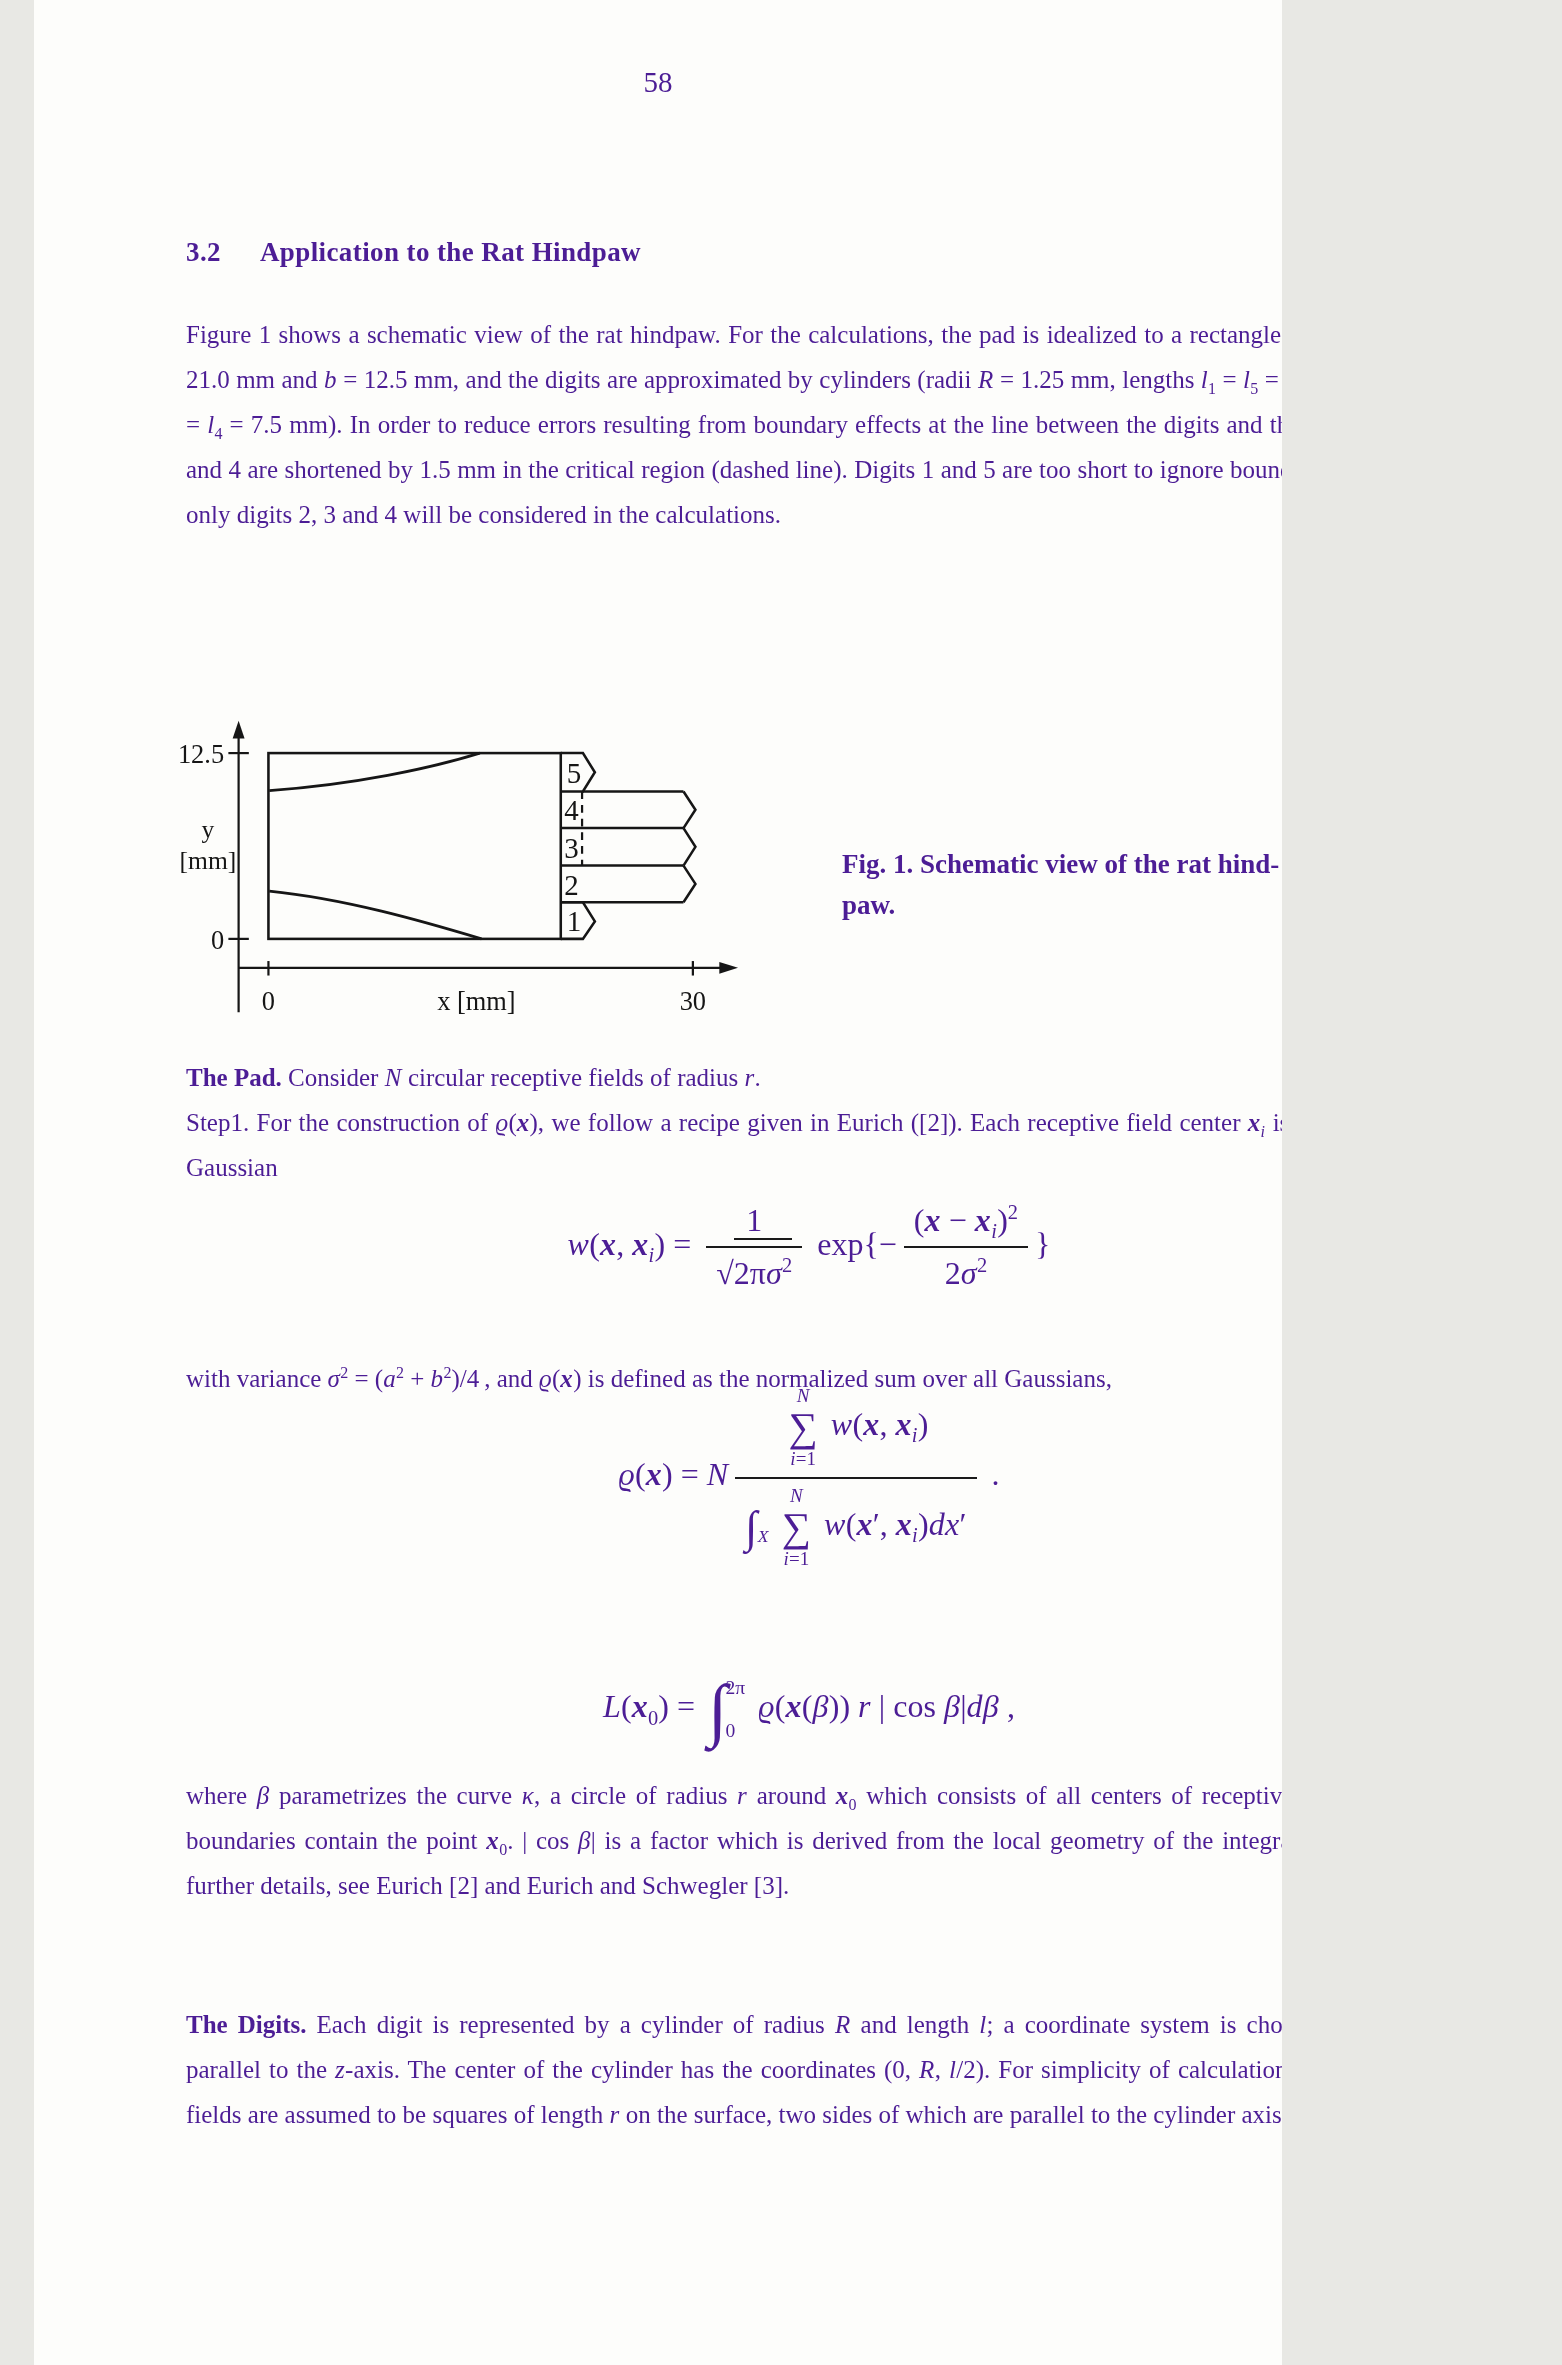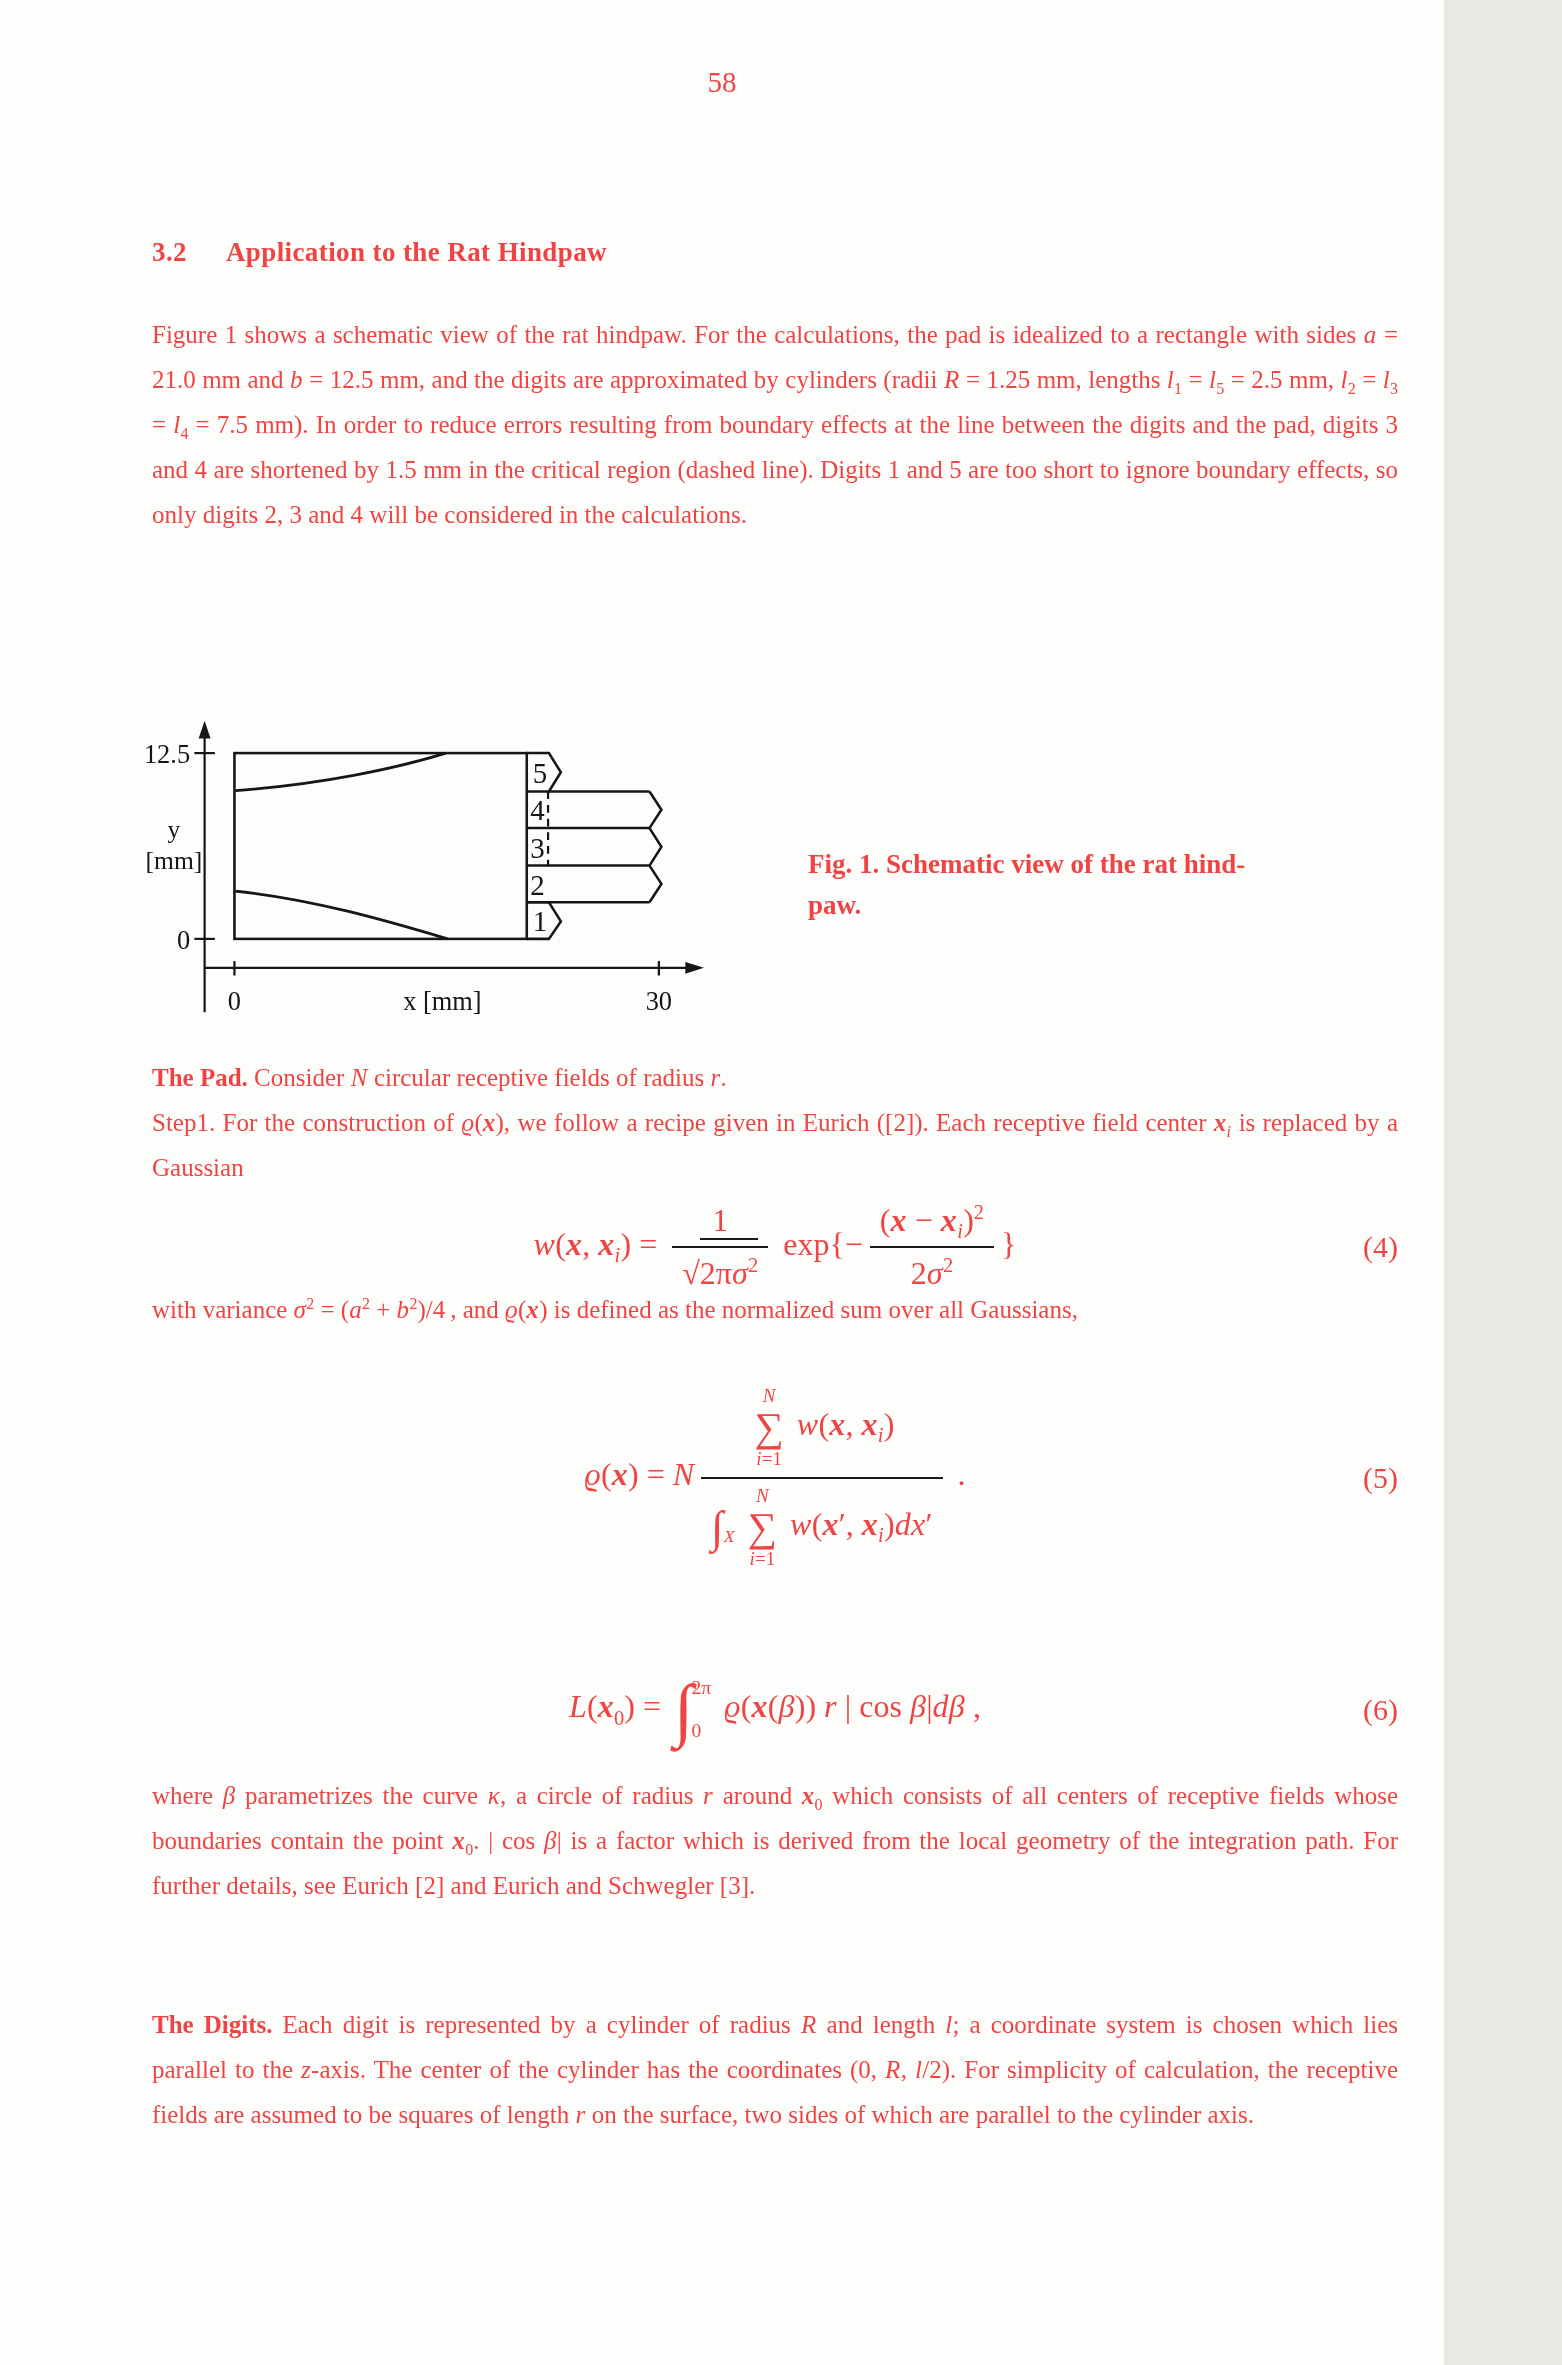--- a/index.html
+++ b/index.html
@@ -1,22 +1,23 @@
 <!DOCTYPE html>
 <html style="font-size:13.6px"><head>
 <meta charset="utf-8">
 <style>
   html,body{margin:0;padding:0;background:#e8e8e4;}
   .page{
     position:relative;
-    width:1444px;height:2366px;
+    width:1248px;height:2366px;
     background:#fdfdfb;
     font-family:"Liberation Serif","DejaVu Serif",serif;
-    color:#ef4444;
+    color:#4c1d95;
     overflow:hidden;
+    margin-left:34px;
   }
   .pageno{
     position:absolute;top:66px;left:0;width:100%;
     text-align:center;font-size:29px;
   }
   .heading{
     position:absolute;left:152px;top:237px;
     font-size:27px;font-weight:bold;letter-spacing:0.4px;
   }
   .heading .secno{margin-right:39px;}
@@ -123,21 +124,21 @@
     <span>Schematic view of the rat hind-<br>paw.</span>
   </div>
 
   <div class="para" style="top:1055px;"><b>The Pad.</b> Consider <i>N</i> circular receptive fields of radius <i>r</i>.<br>Step1. For the construction of <i>ϱ</i>(<b><i>x</i></b>), we follow a recipe given in Eurich ([2]). Each receptive field center <b><i>x</i></b><sub><i>i</i></sub> is replaced by a Gaussian</div>
 
   <div class="equation" style="top:1185px;height:124px;">
     <span class="eqbody"><i>w</i>(<b><i>x</i></b>, <b><i>x</i></b><sub><i>i</i></sub>) = <span class="frac"><span class="num">1</span><span class="den">√<span class="rad">2π<i>σ</i><sup>2</sup></span></span></span> exp{−<span class="frac"><span class="num">(<b><i>x</i></b> − <b><i>x</i></b><sub><i>i</i></sub>)<sup>2</sup></span><span class="den">2<i>σ</i><sup>2</sup></span></span>}</span>
     <span class="eqtag">(4)</span>
   </div>
 
-  <div class="para" style="top:1287px;">with variance <i>σ</i><sup>2</sup> = (<i>a</i><sup>2</sup> + <i>b</i><sup>2</sup>)/4 , and <i>ϱ</i>(<b><i>x</i></b>) is defined as the normalized sum over all Gaussians,</div>
+  <div class="para" style="top:1356px;">with variance <i>σ</i><sup>2</sup> = (<i>a</i><sup>2</sup> + <i>b</i><sup>2</sup>)/4 , and <i>ϱ</i>(<b><i>x</i></b>) is defined as the normalized sum over all Gaussians,</div>
 
   <div class="equation" style="top:1405px;height:145px;">
     <span class="eqbody"><i>ϱ</i>(<b><i>x</i></b>) = <i>N</i><span class="frac"><span class="num"><span class="sum">
               <span class="slim"><i>N</i></span>
               <span class="sop">∑</span>
               <span class="slim"><i>i</i>=1</span>
             </span> <i>w</i>(<b><i>x</i></b>, <b><i>x</i></b><sub><i>i</i></sub>)</span><span class="den"><span class="intg">∫</span><sub class="isub"><i>X</i></sub> <span class="sum">
               <span class="slim"><i>N</i></span>
               <span class="sop">∑</span>
               <span class="slim"><i>i</i>=1</span>

